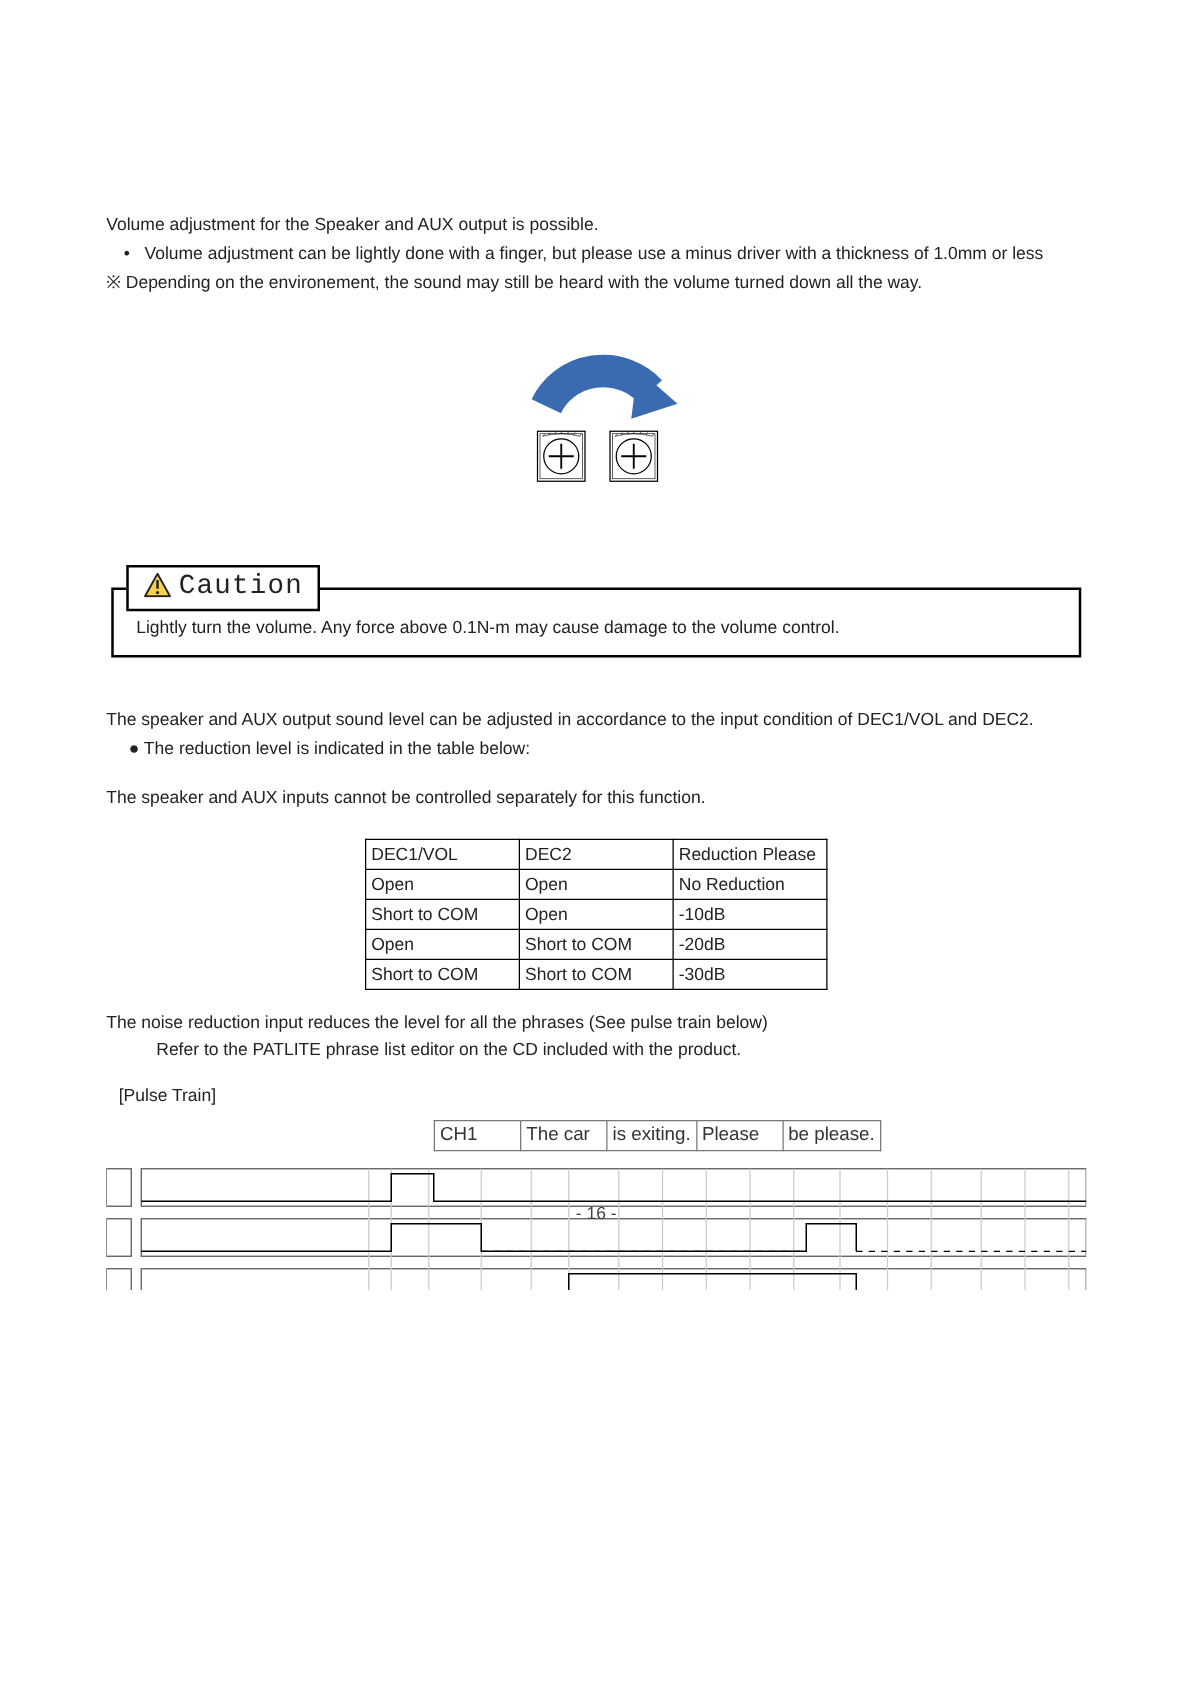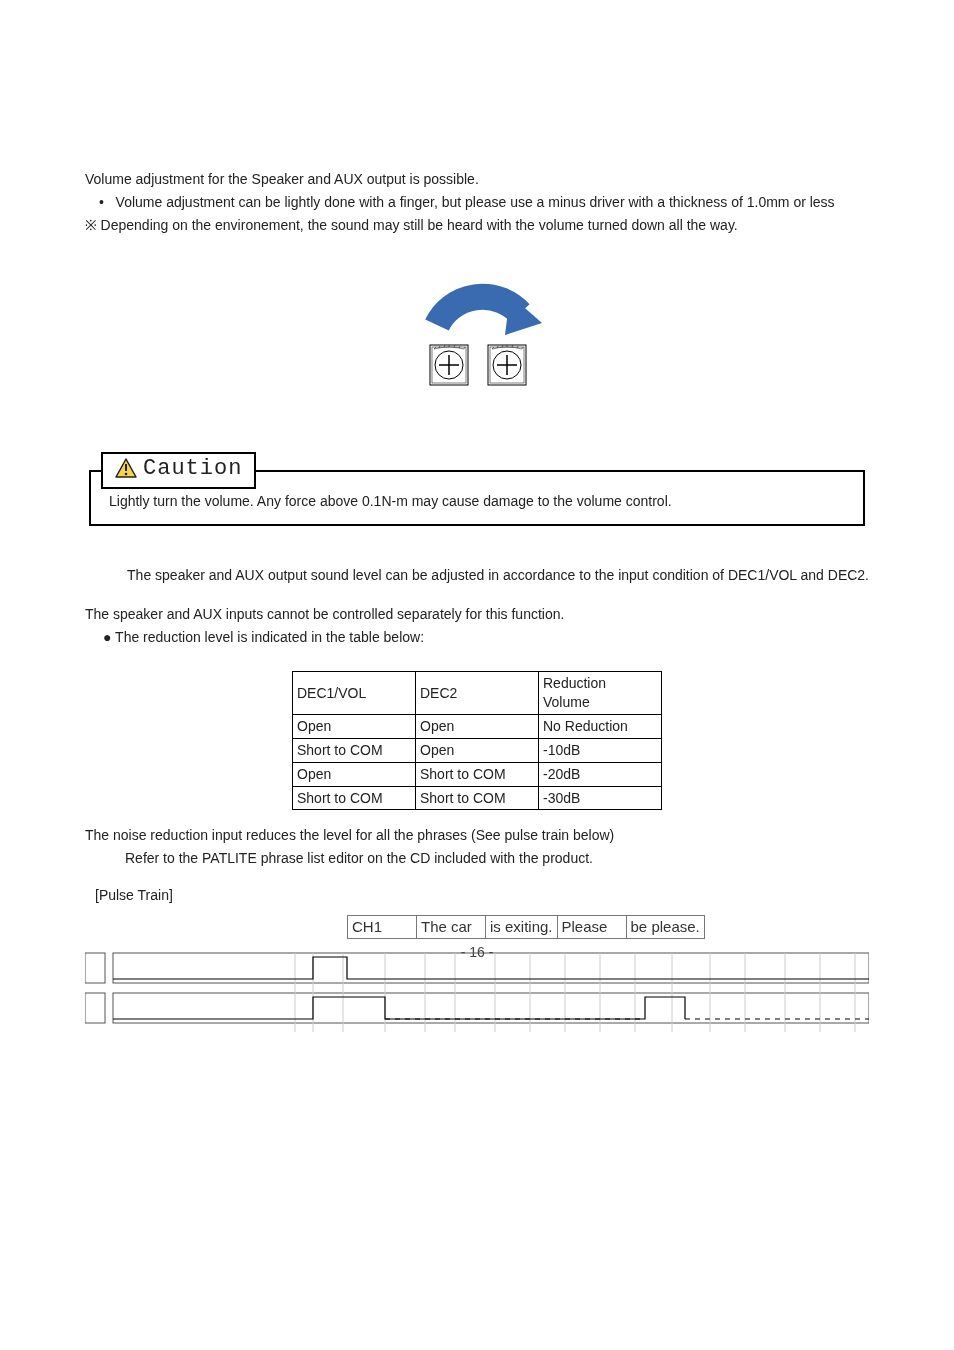--- a/index.html
+++ b/index.html
@@ -8,21 +8,21 @@
   .knob-figure{text-align:center;margin:30px 0 70px 0;}
   .caution-box{border:2px solid #000;position:relative;padding:20px 18px 14px 18px;margin:30px 4px 40px 4px;}
   .caution-label{position:absolute;top:-20px;left:10px;background:#fff;border:2px solid #000;padding:0 12px 4px 12px;display:flex;align-items:center;gap:6px;}
   .caution-text{font-family:"Courier New",monospace;font-size:22px;letter-spacing:1px;color:#222;}
   .red-table{border-collapse:collapse;margin:24px auto 16px auto;}
   .red-table td,.red-table th{border:1px solid #000;padding:2px 8px 2px 4px;font-size:14px;text-align:left;font-weight:normal;width:110px;}
   .phrase-table{border-collapse:collapse;margin-left:262px;}
   .phrase-table td{border:1px solid #777;padding:1px 4px;font-size:15px;color:#333;min-width:60px;}
   .pulse-area{position:relative;margin-top:6px;}
   .pulse-area svg{display:block;}
-  .page-num{position:absolute;bottom:70px;left:0;width:100%;text-align:center;font-size:14px;color:#444;}
+  .page-num{position:absolute;bottom:52px;left:0;width:100%;text-align:center;font-size:14px;color:#444;}
 </style>
 </head>
 <body>
 
 <div class="page">
 
   <p class="para">Volume adjustment for the Speaker and AUX output is possible.</p>
   <p class="para" style="padding-left:28px;text-indent:-14px;">
     <span>•</span>
     &nbsp;&nbsp;<span>Volume adjustment can be lightly done with a finger, but please use a minus driver with a thickness of 1.0mm or less</span>
@@ -64,30 +64,30 @@
       <svg width="22" height="20">
         <polygon points="11,1 21,19 1,19" fill="#f7d24a" stroke="#222" stroke-width="1.5" stroke-linejoin="round"></polygon>
         <line x1="11" y1="6" x2="11" y2="13" stroke="#222" stroke-width="2"></line>
         <circle cx="11" cy="16" r="1.3" fill="#222"></circle>
       </svg>
       <span class="caution-text">Caution</span>
     </div>
     <div>Lightly turn the volume.  Any force above 0.1N-m may cause damage to the volume control.</div>
   </div>
 
-  <p class="para" style="margin-top:30px;text-align:right;">The speaker and AUX output sound level can be adjusted in accordance to the input condition of DEC1/VOL and DEC2.</p>
+  <p class="para" style="margin-top:30px;">The speaker and AUX output sound level can be adjusted in accordance to the input condition of DEC1/VOL and DEC2.</p>
+  <p class="para" style="padding-left:18px;">● The reduction level is indicated in the table below:</p>
   <p class="para" style="margin-top:20px;">The speaker and AUX inputs cannot be controlled separately for this function.</p>
-  <p class="para" style="padding-left:18px;">● The reduction level is indicated in the table below:</p>
 
   <table class="red-table">
     <tbody>
         <tr>
       <td>DEC1/VOL</td>
       <td>DEC2</td>
-      <td>Reduction Volume</td>
+      <td>Reduction Please</td>
     </tr>
     <tr>
       <td>Open</td>
       <td>Open</td>
       <td>No Reduction</td>
     </tr>
     <tr>
       <td>Short to COM</td>
       <td>Open</td>
       <td>-10dB</td>

